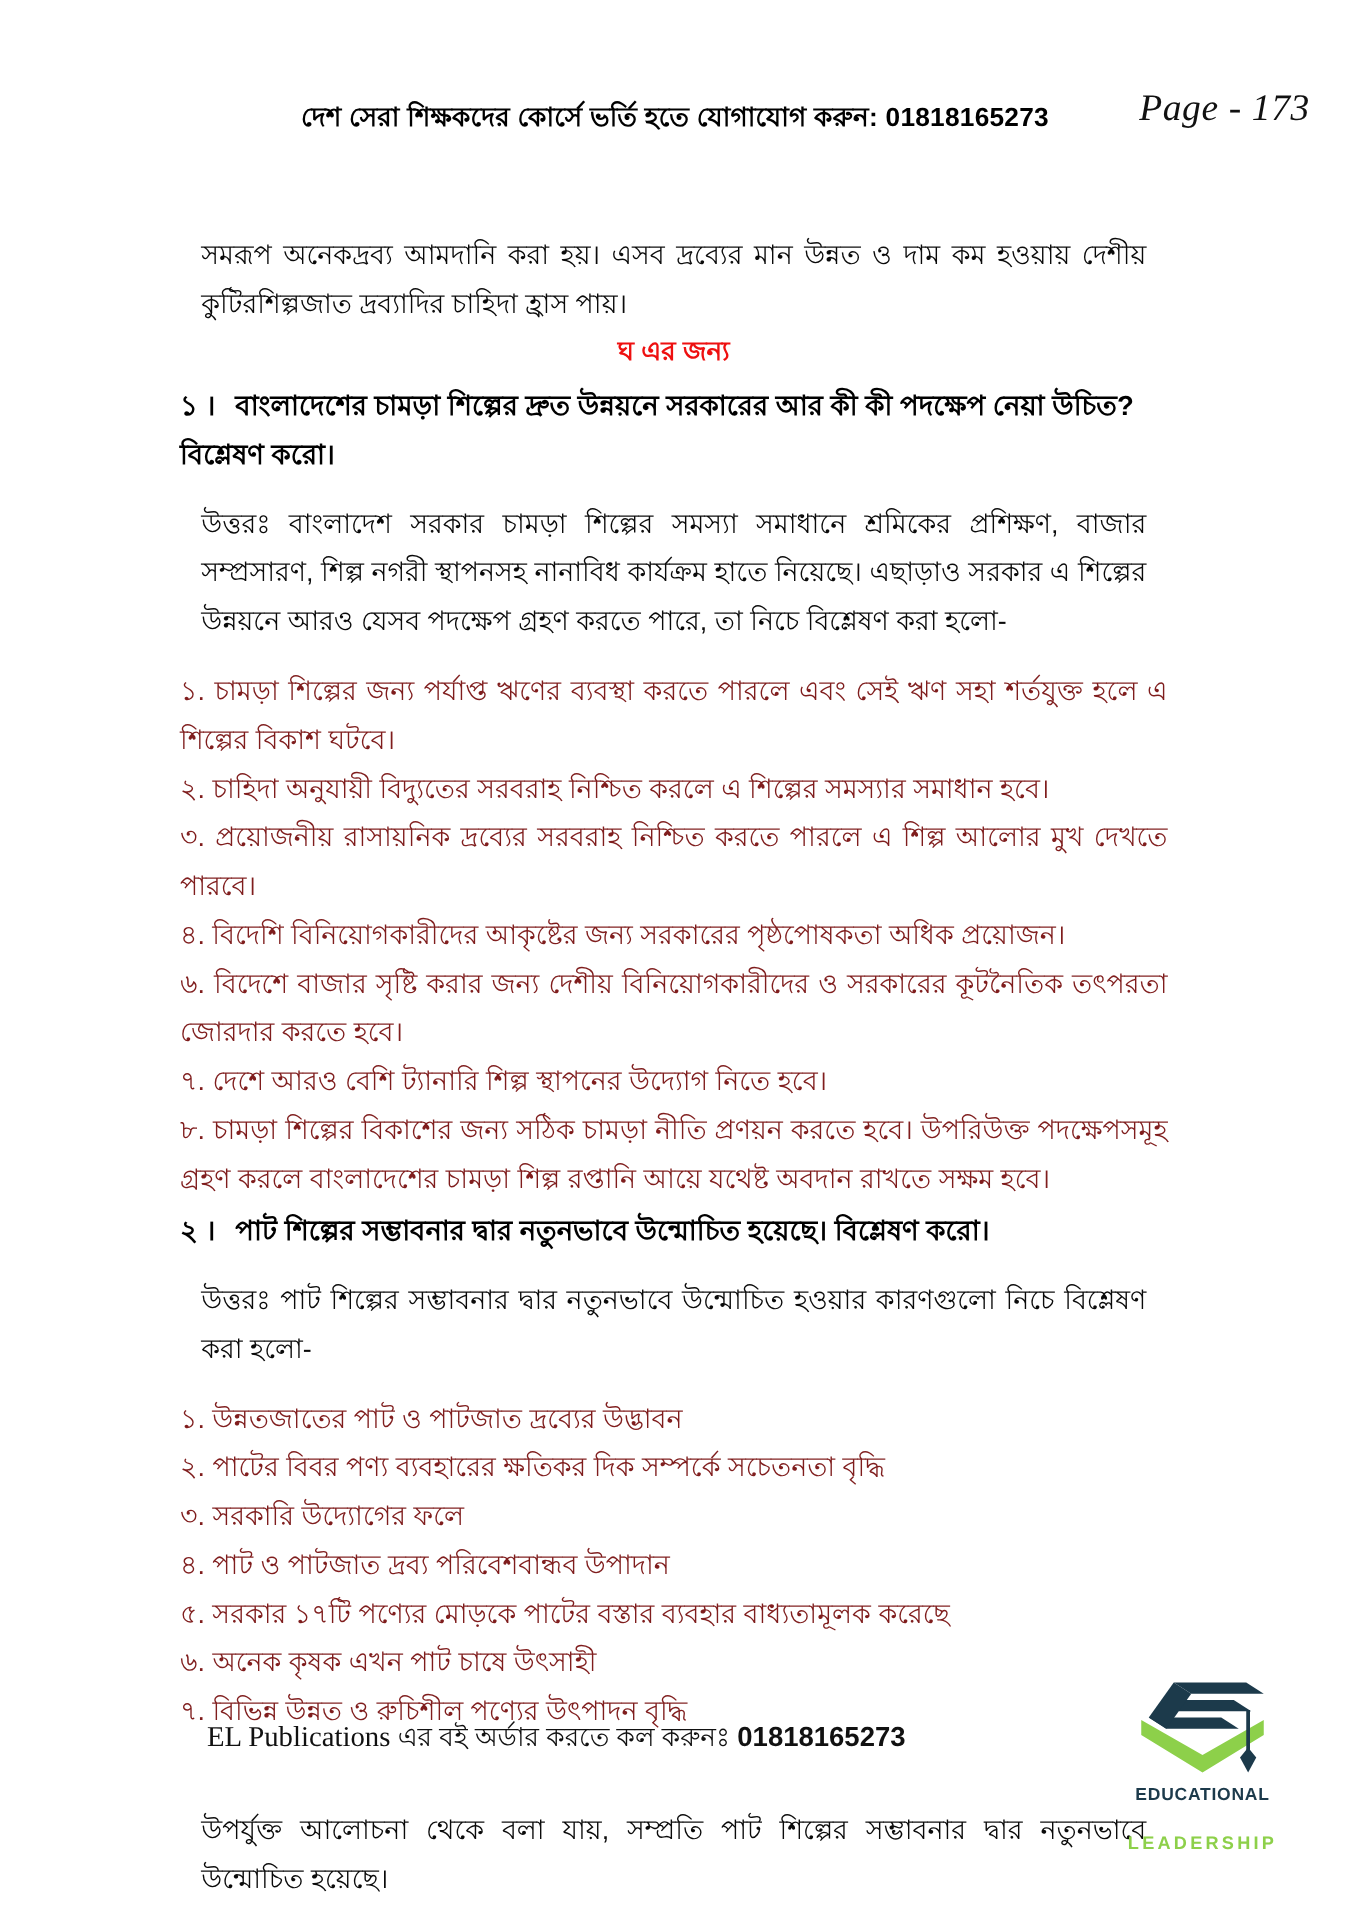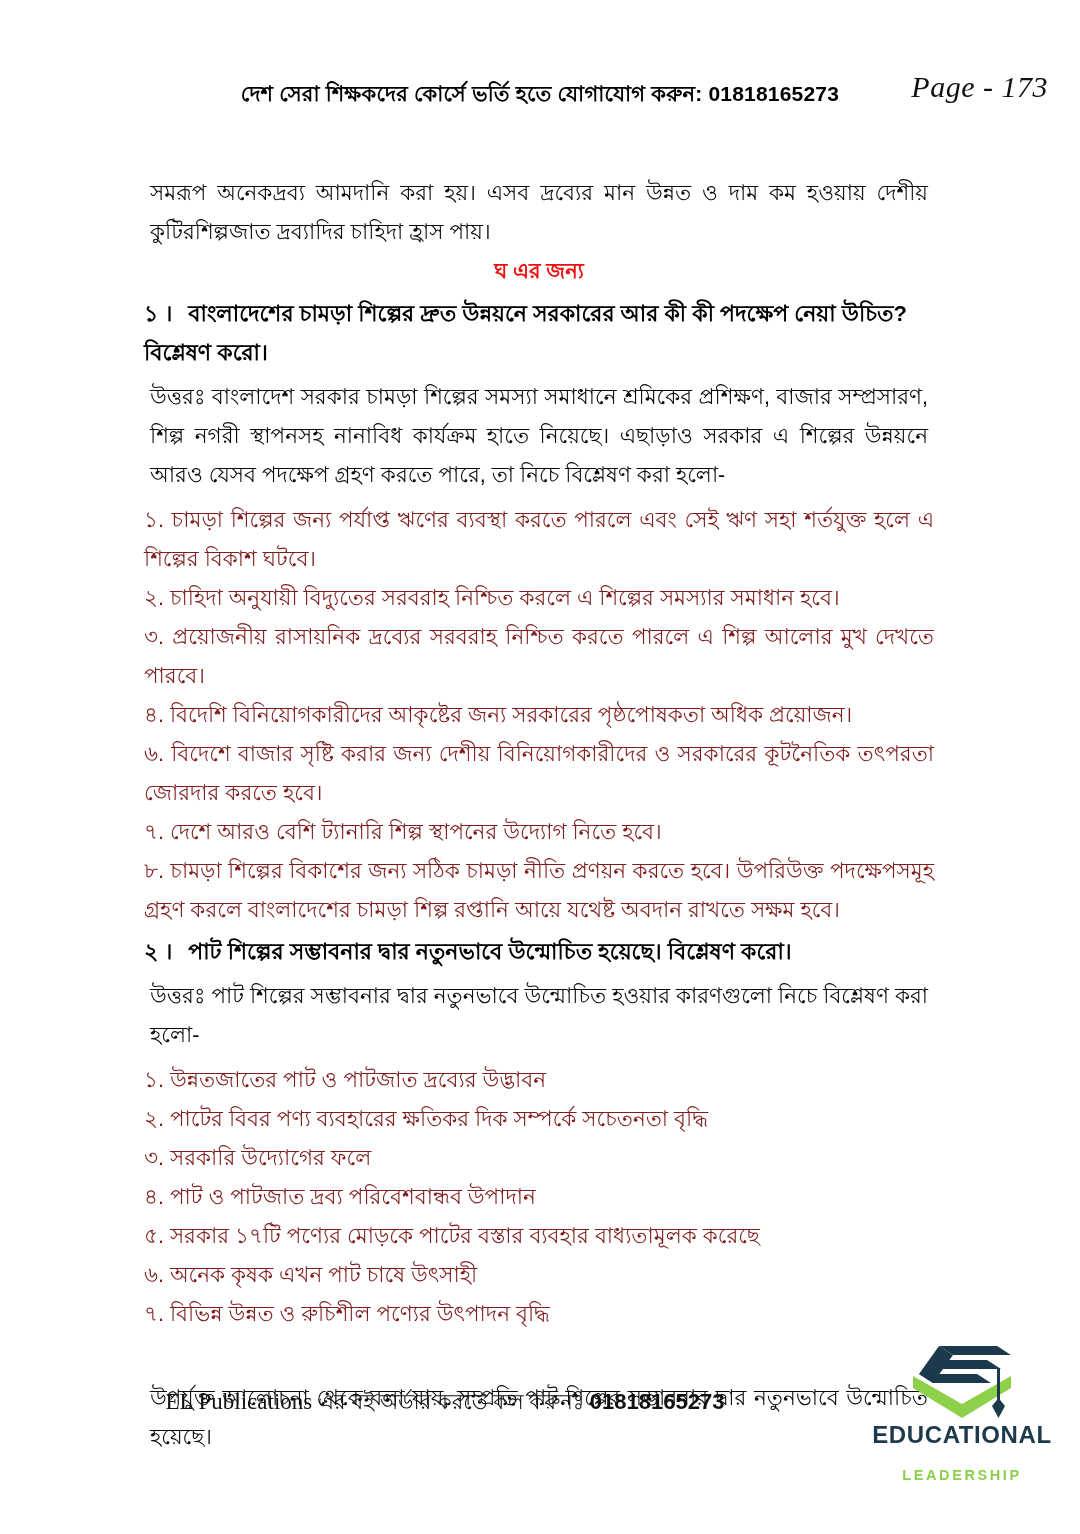--- a/index.html
+++ b/index.html
@@ -58,21 +58,21 @@
     left: 144px;
     width: 790px;
   }
   .para, .qtext, .item, .answer {
     font-family: "Liberation Sans", "DejaVu Sans", sans-serif;
     font-size: 21.5px;
     line-height: 39px;
     color: #0a0a0a;
     text-align: justify;
     text-justify: inter-word;
-    margin: 6px;
+    margin: 17px;
   }
   .para {
     margin-bottom: 0;
   }
 
   .section-title {
     font-family: "Liberation Sans", "DejaVu Sans", sans-serif;
     font-size: 21px;
     font-weight: bold;
     color: #ee1010;
@@ -118,21 +118,21 @@
   .footer {
     position: absolute;
     bottom: 48px;
     left: 0;
     width: 1080px;
     height: 150px;
   }
   .footer-text {
     position: absolute;
     left: 0;
-    top: 50px;
+    top: 38px;
     width: 890px;
     text-align: center;
     font-family: "Liberation Sans", "DejaVu Sans", sans-serif;
     font-size: 21px;
     color: #111111;
     white-space: nowrap;
   }
   .footer-text .brand {
     font-family: "Liberation Serif", "DejaVu Serif", serif;
     font-size: 23px;
@@ -151,21 +151,21 @@
     width: 180px;
     height: 140px;
     text-align: center;
   }
   .logo-mark {
     display: block;
     margin: 0 auto;
   }
   .logo-name {
     font-family: "Liberation Sans", "DejaVu Sans", sans-serif;
-    font-size: 24px;
+    font-size: 14px;
     font-weight: bold;
     letter-spacing: 0.6px;
     line-height: 22px;
     margin-top: 2px;
   }
   .logo-sub {
     font-family: "Liberation Sans", "DejaVu Sans", sans-serif;
     font-size: 14.5px;
     font-weight: bold;
     letter-spacing: 2.6px;

